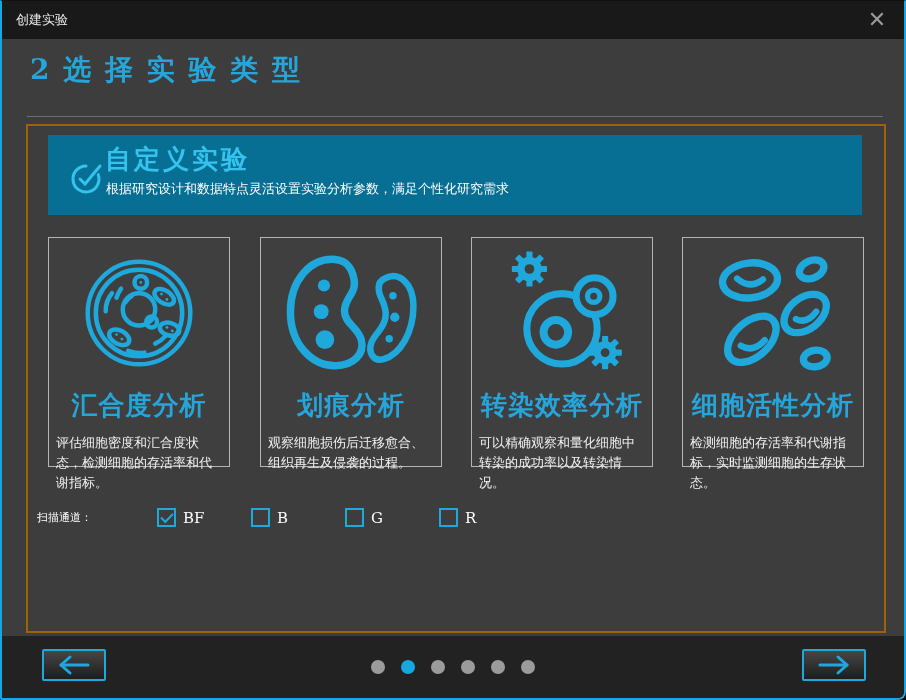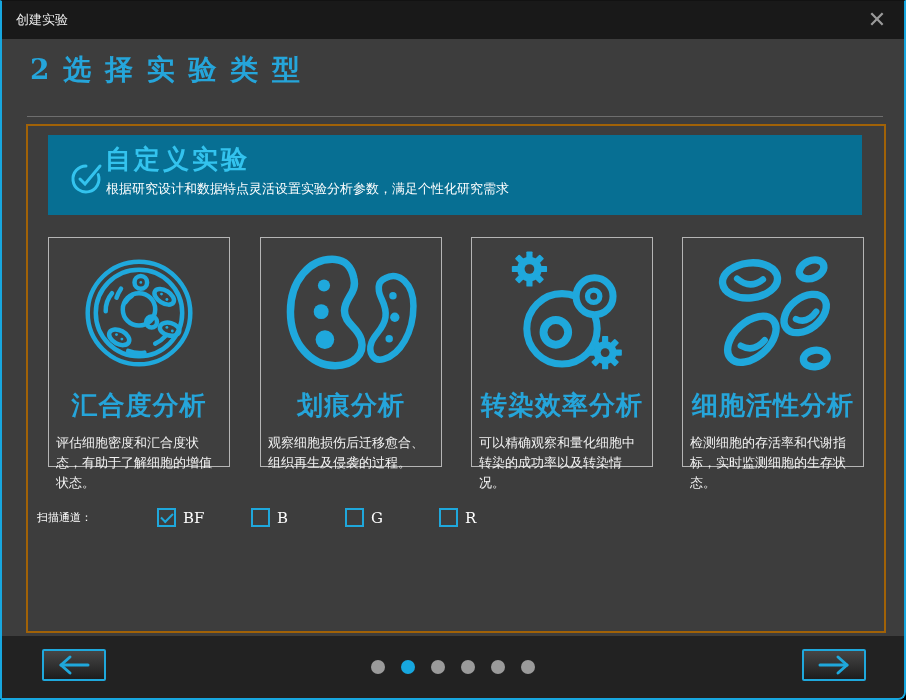--- a/index.html
+++ b/index.html
@@ -101,21 +101,21 @@
           <circle cx="45" cy="94" r="1.6" fill="#1fa8dc" stroke="none"></circle>
           <circle cx="51" cy="99" r="1.6" fill="#1fa8dc" stroke="none"></circle>
           <path d="M40,48 a30,30 0 0 0 -7,20"></path>
           <path d="M50,43 a38,38 0 0 0 -5,10"></path>
           <path d="M55,58 a16,16 0 0 1 7,-7"></path>
           <path d="M58,112 a34,34 0 0 0 18,2"></path>
           <path d="M88,104 a30,30 0 0 0 11,-8"></path>
         </svg>
       </div>
       <div class="card-title">汇合度分析</div>
-      <div class="card-desc">评估细胞密度和汇合度状态，有助于了解细胞的增值状态。</div>
+      <div class="card-desc">评估细胞密度和汇合度状态，检测细胞的存活率和代谢指标。</div>
     </div>
 
     <div class="card c2">
       <div class="card-icon">
         <svg viewBox="0 0 150 132" width="140" height="123" stroke="#1fa8dc" fill="none" stroke-width="8" stroke-linecap="round">
           <path d="M58,8 C30,6 10,32 10,64 C10,98 32,122 58,122 C78,122 90,109 86,94 C82,80 68,77 68,63 C68,49 82,44 78,28 C75,14 68,9 58,8 Z"></path>
           <circle cx="46" cy="36" r="6.5" fill="#1fa8dc" stroke="none"></circle>
           <circle cx="43" cy="64" r="8" fill="#1fa8dc" stroke="none"></circle>
           <circle cx="47" cy="94" r="10" fill="#1fa8dc" stroke="none"></circle>
           <path d="M112,28 C126,20 142,34 142,58 C142,86 128,110 110,115 C99,118 93,108 97,97 C101,87 110,83 112,70 C114,57 106,50 105,42 C104,34 106,31 112,28 Z" stroke-width="7"></path>

